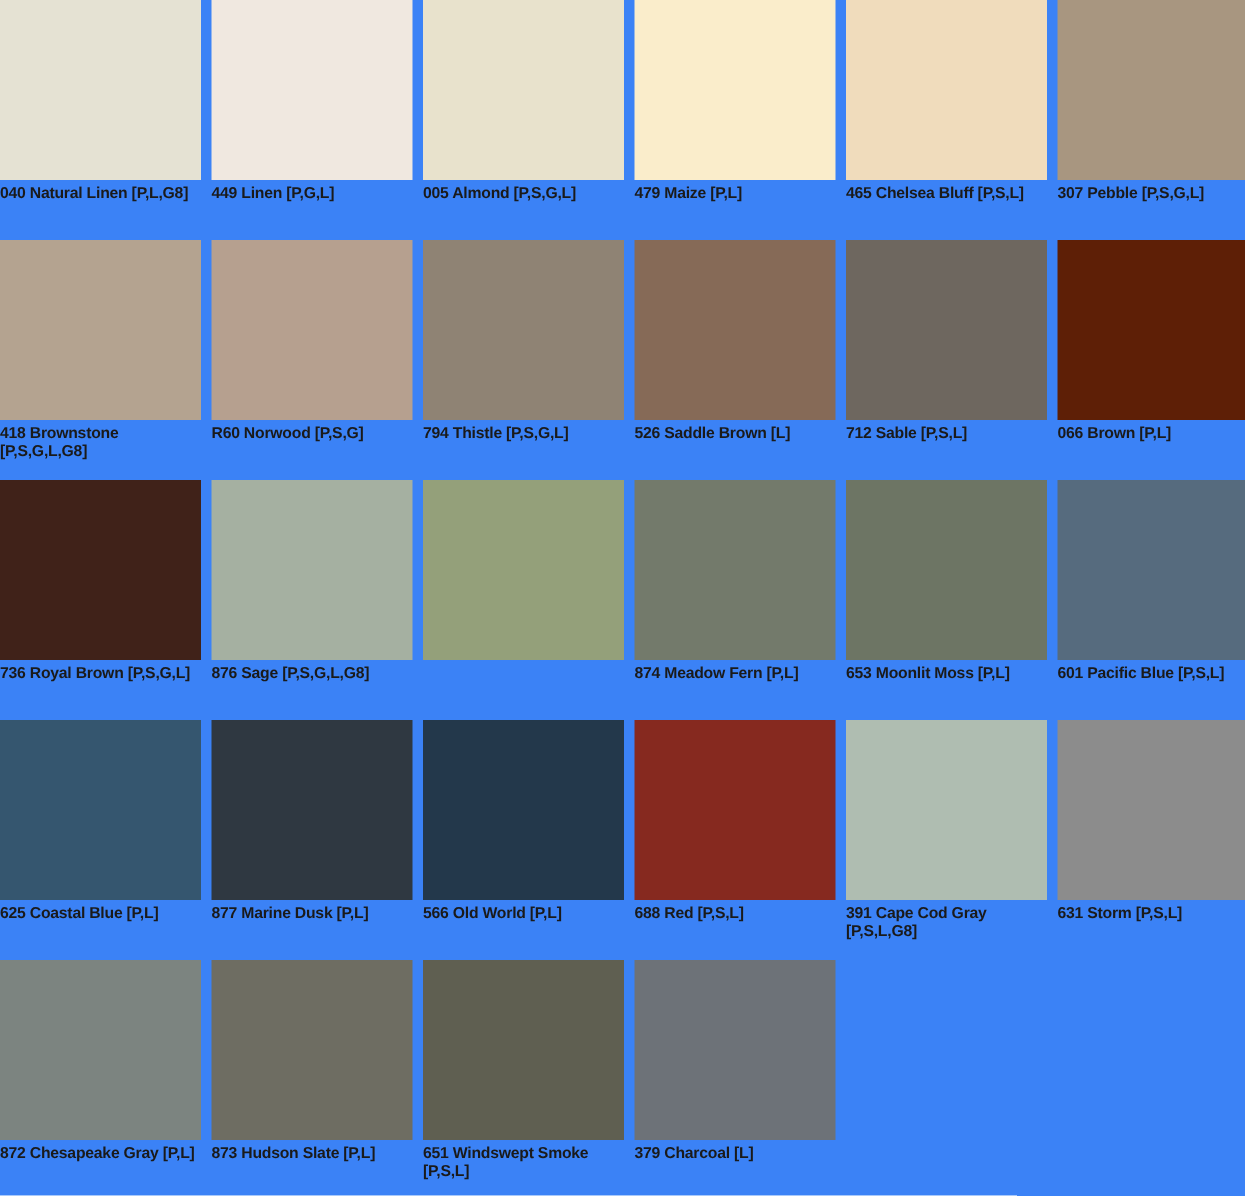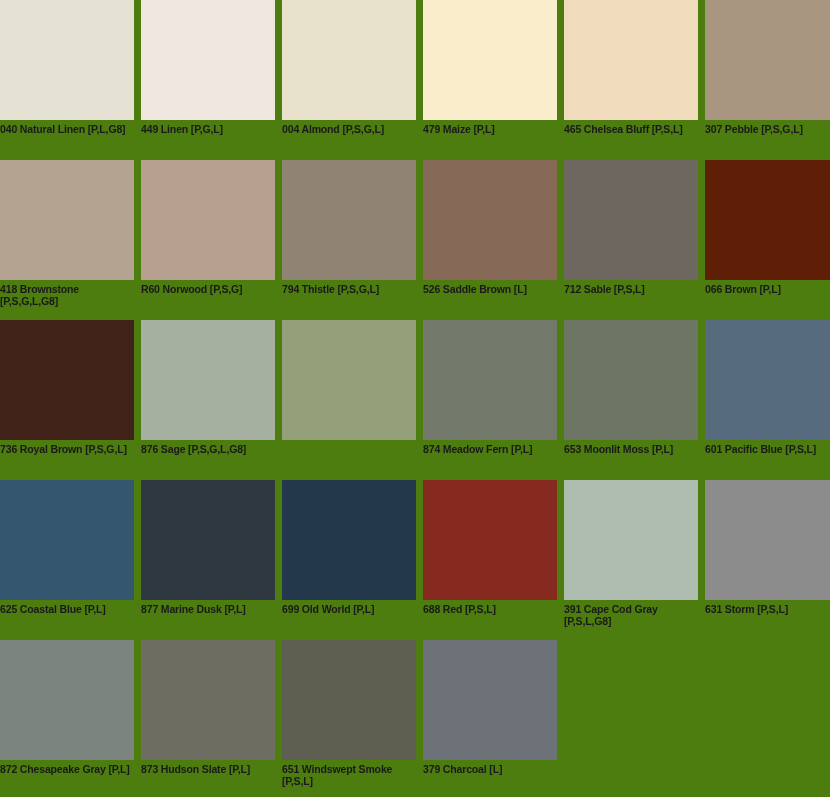--- a/index.html
+++ b/index.html
@@ -11,21 +11,21 @@
     width: 830px;
     height: 797px;
     font-family: "Liberation Sans", sans-serif;
     -webkit-font-smoothing: antialiased;
   }
   #palette {
     position: relative;
     width: 830px;
     height: 797px;
     overflow: hidden;
-    background: #4d7c0f;
+    background: #3b82f6;
   }
   .swatch-grid {
     display: grid;
     grid-template-columns: repeat(6, 134px);
     grid-template-rows: repeat(5, 160px);
     column-gap: 7px;
     row-gap: 0px;
     width: 831px;
     padding: 0;
     margin: 0;
@@ -68,21 +68,21 @@
       <div class="swatch-cell">
         <div class="swatch-chip" style="background-color: rgb(229, 226, 211);"></div>
         <div class="swatch-label">040 Natural Linen [P,L,G8]</div>
       </div>
       <div class="swatch-cell">
         <div class="swatch-chip" style="background-color: rgb(240, 232, 224);"></div>
         <div class="swatch-label">449 Linen [P,G,L]</div>
       </div>
       <div class="swatch-cell">
         <div class="swatch-chip" style="background-color: rgb(232, 226, 204);"></div>
-        <div class="swatch-label">004 Almond [P,S,G,L]</div>
+        <div class="swatch-label">005 Almond [P,S,G,L]</div>
       </div>
       <div class="swatch-cell">
         <div class="swatch-chip" style="background-color: rgb(250, 237, 203);"></div>
         <div class="swatch-label">479 Maize [P,L]</div>
       </div>
       <div class="swatch-cell">
         <div class="swatch-chip" style="background-color: rgb(240, 220, 188);"></div>
         <div class="swatch-label">465 Chelsea Bluff [P,S,L]</div>
       </div>
       <div class="swatch-cell">
@@ -139,21 +139,21 @@
       <div class="swatch-cell">
         <div class="swatch-chip" style="background-color: rgb(53, 86, 111);"></div>
         <div class="swatch-label">625 Coastal Blue [P,L]</div>
       </div>
       <div class="swatch-cell">
         <div class="swatch-chip" style="background-color: rgb(47, 56, 65);"></div>
         <div class="swatch-label">877 Marine Dusk [P,L]</div>
       </div>
       <div class="swatch-cell">
         <div class="swatch-chip" style="background-color: rgb(35, 56, 75);"></div>
-        <div class="swatch-label">699 Old World [P,L]</div>
+        <div class="swatch-label">566 Old World [P,L]</div>
       </div>
       <div class="swatch-cell">
         <div class="swatch-chip" style="background-color: rgb(134, 41, 31);"></div>
         <div class="swatch-label">688 Red [P,S,L]</div>
       </div>
       <div class="swatch-cell">
         <div class="swatch-chip" style="background-color: rgb(175, 189, 177);"></div>
         <div class="swatch-label">391 Cape Cod Gray [P,S,L,G8]</div>
       </div>
       <div class="swatch-cell">

